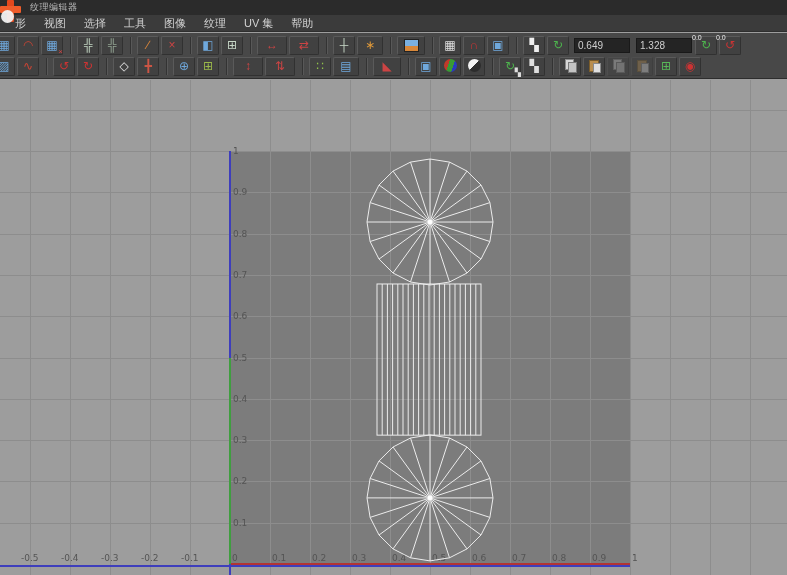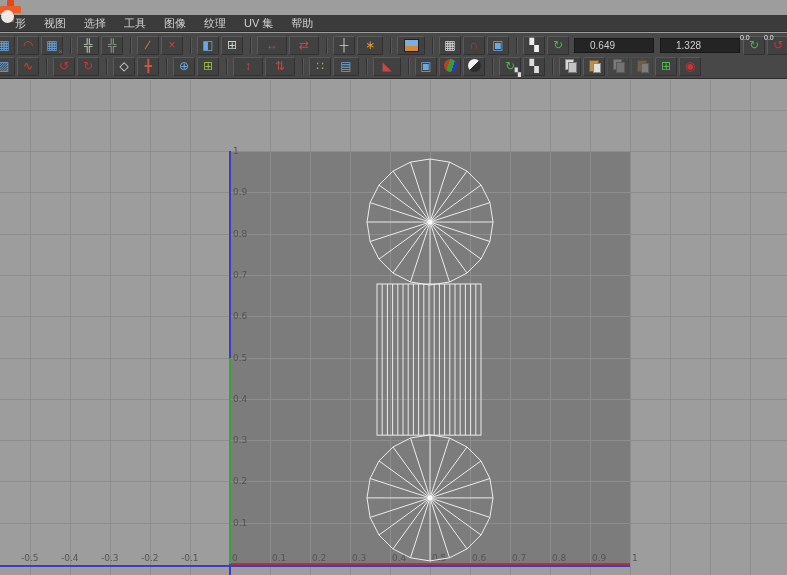--- a/index.html
+++ b/index.html
@@ -24,21 +24,21 @@
   .ticon{position:relative;width:20px;height:17px;line-height:16px;text-align:center;
     background:#414141;border:1px solid;border-color:#5a5a5a #313131 #313131 #5a5a5a;
     border-radius:2px;margin-right:2px;font-size:12px;flex:0 0 auto;cursor:default;}
   .ticon .g{display:block;line-height:16px;}
   .ticon .sub{position:absolute;right:-1px;bottom:-2px;font-size:8px;line-height:8px;}
   .ticon .sup{position:absolute;left:-4px;top:-3px;font-size:7px;line-height:7px;color:#eee;}
   .ticon.half{margin-left:-9px;}
   .ticon.dis{opacity:.35;}
   .tsep{width:1px;height:17px;background:#333;border-right:1px solid #585858;margin:0 5px;flex:0 0 auto;}
   .tfield{width:48px;height:13px;background:#242424;border:1px solid #191919;color:#cfcfcf;
-    font-size:10px;line-height:13px;padding:0 15px;margin:0 3px;flex:0 0 auto;}
+    font-size:10px;line-height:13px;padding:0 3px;margin:0 3px;flex:0 0 auto;}
   .thumb{display:block;width:13px;height:11px;margin:2px auto;border:1px solid #222;
     background:linear-gradient(180deg,#7ab0e0 0 55%,#d8883a 55% 100%);}
   .rgb{display:block;width:13px;height:13px;margin:1px auto;border-radius:50%;
     background:linear-gradient(110deg,#c23a2a 0 36%,#3a9a34 36% 66%,#2a3ac0 66% 100%);}
   .pie{display:block;width:13px;height:13px;margin:1px auto;border-radius:50%;
     background:linear-gradient(135deg,#f2f2f2 0 50%,#2c2c2c 50% 100%);}
   .docs{display:block;width:13px;height:13px;margin:1px auto;position:relative;}
   .docs::before{content:"";position:absolute;left:1px;top:0;width:7px;height:9px;background:#d8d8d8;border:1px solid #8a8a8a;}
   .docs::after{content:"";position:absolute;left:4px;top:3px;width:7px;height:9px;background:#c4c4c4;border:1px solid #7a7a7a;}
   .clip{display:block;width:13px;height:13px;margin:1px auto;position:relative;}
@@ -49,20 +49,23 @@
   svg text{font-family:"DejaVu Sans",sans-serif;}
 </style>
 </head>
 <body>
 
 <div class="window">
   <div class="applogo">
     <span class="bar-v"></span>
       <span class="bar-h"></span>
       <span class="blob"></span>
+  </div>
+  <div class="titlebar">
+    <span class="title">纹理编辑器</span>
   </div>
   <div class="menubar" id="menubar">
       <div class="mitem">形</div>
       <div class="mitem">视图</div>
       <div class="mitem">选择</div>
       <div class="mitem">工具</div>
       <div class="mitem">图像</div>
       <div class="mitem">纹理</div>
       <div class="mitem">UV 集</div>
       <div class="mitem">帮助</div>

